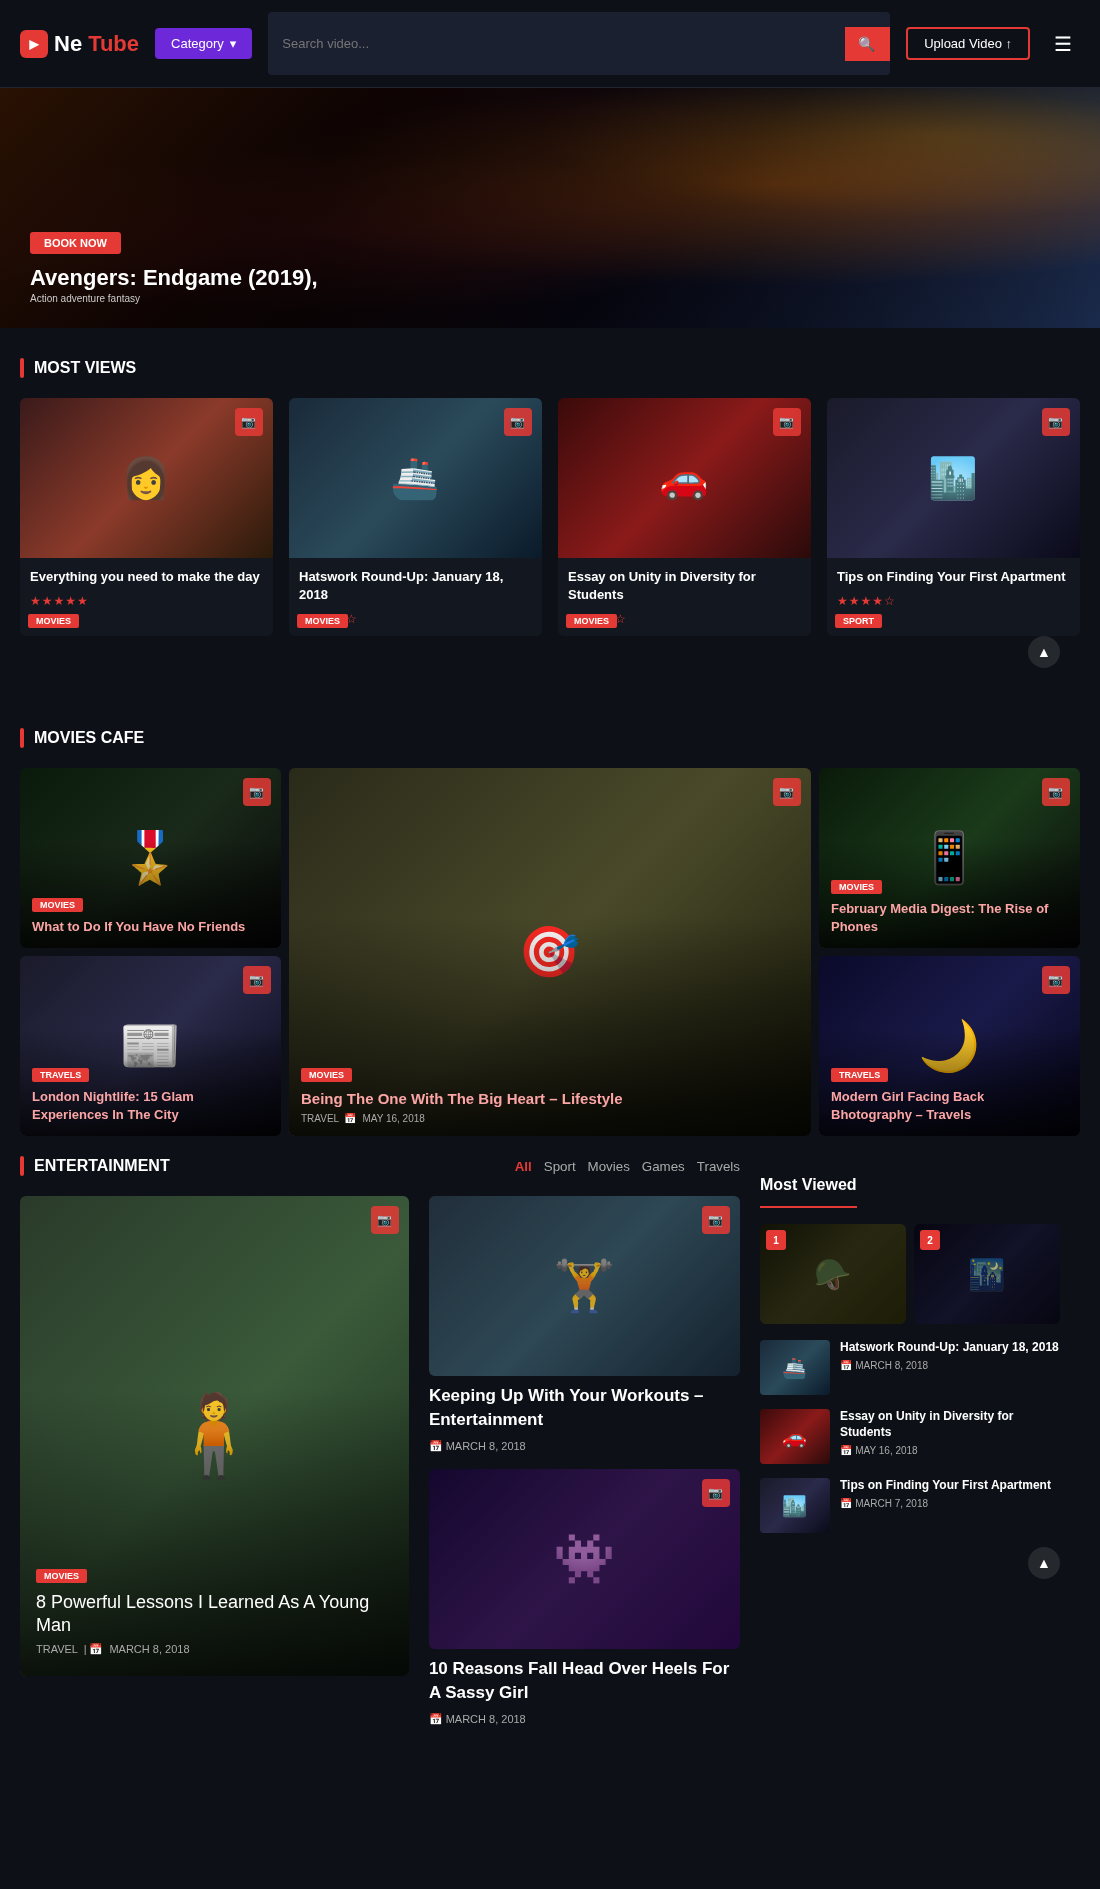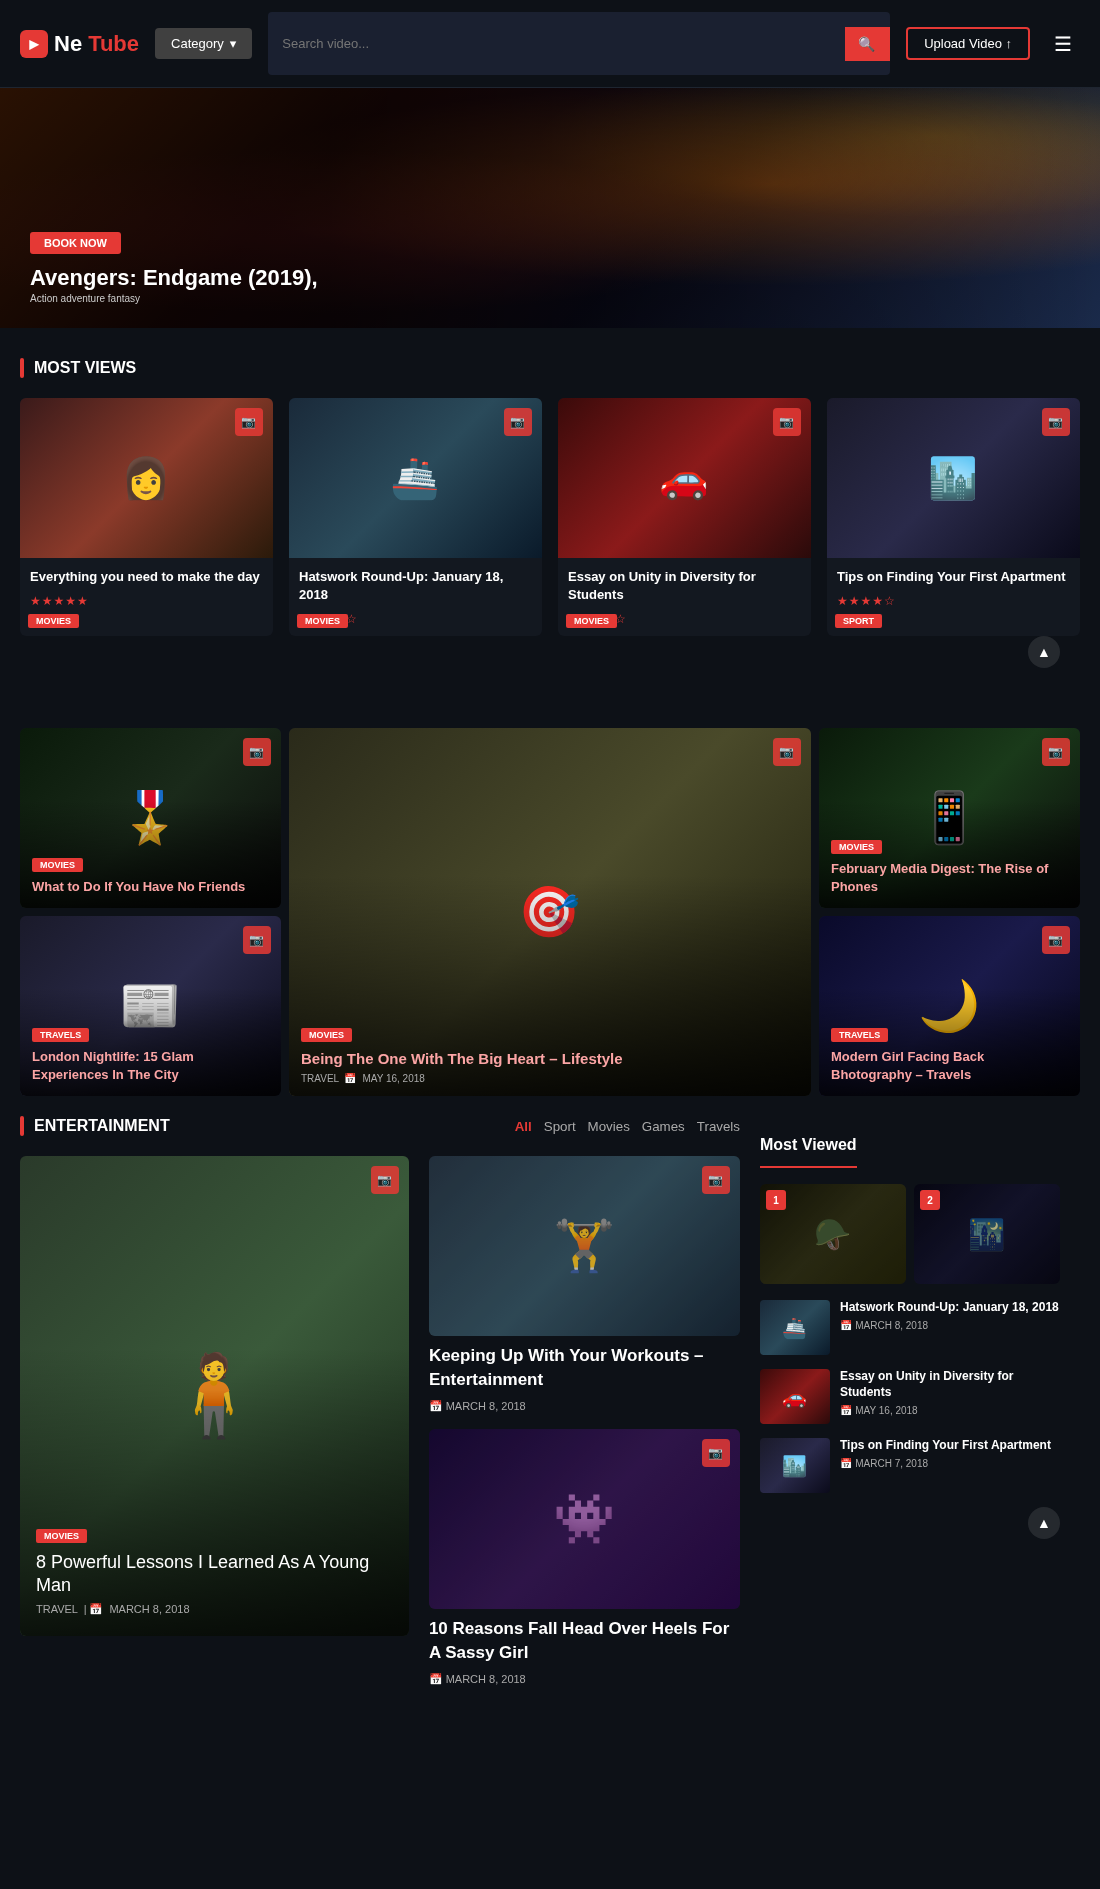--- a/index.html
+++ b/index.html
@@ -37,21 +37,21 @@
       align-items: center;
       justify-content: center;
     }
     .logo-icon::after {
       content: '▶';
       color: #fff;
       font-size: 12px;
     }
     .logo-tube { color: #e53935; }
     .category-btn {
-      background: #404040;
+      background: #6d28d9;
       color: #fff;
       border: none;
       padding: 8px 16px;
       border-radius: 4px;
       cursor: pointer;
       font-size: 13px;
       display: flex;
       align-items: center;
       gap: 6px;
     }
@@ -695,20 +695,21 @@
       </div>
     </div>
 
   </div>
   <div class="section-scroll-btn">
     <button class="scroll-btn">▲</button>
   </div>
 </div>
 
 <div class="section">
+  <div class="section-title">MOVIES CAFE</div>
   <div class="movies-cafe-grid">
 
     <div class="cafe-card">
       <div class="cafe-img img-friends">🎖️</div>
       <div class="cafe-overlay"></div>
       <div class="cafe-video-icon">📷</div>
       <div class="cafe-content">
         <span class="cafe-badge">MOVIES</span>
         <div class="cafe-title">What to Do If You Have No Friends</div>
       </div>

